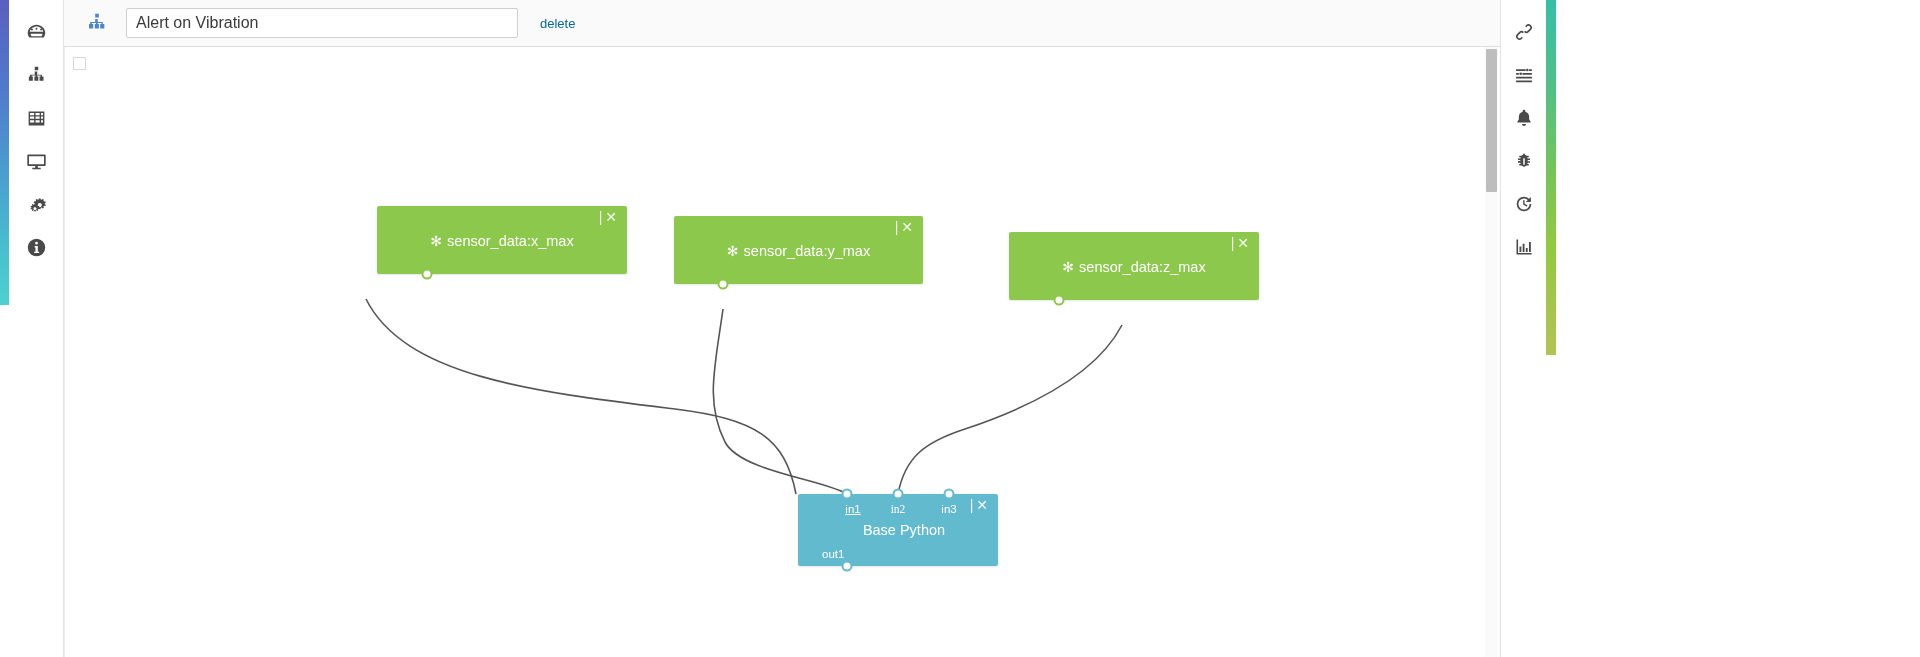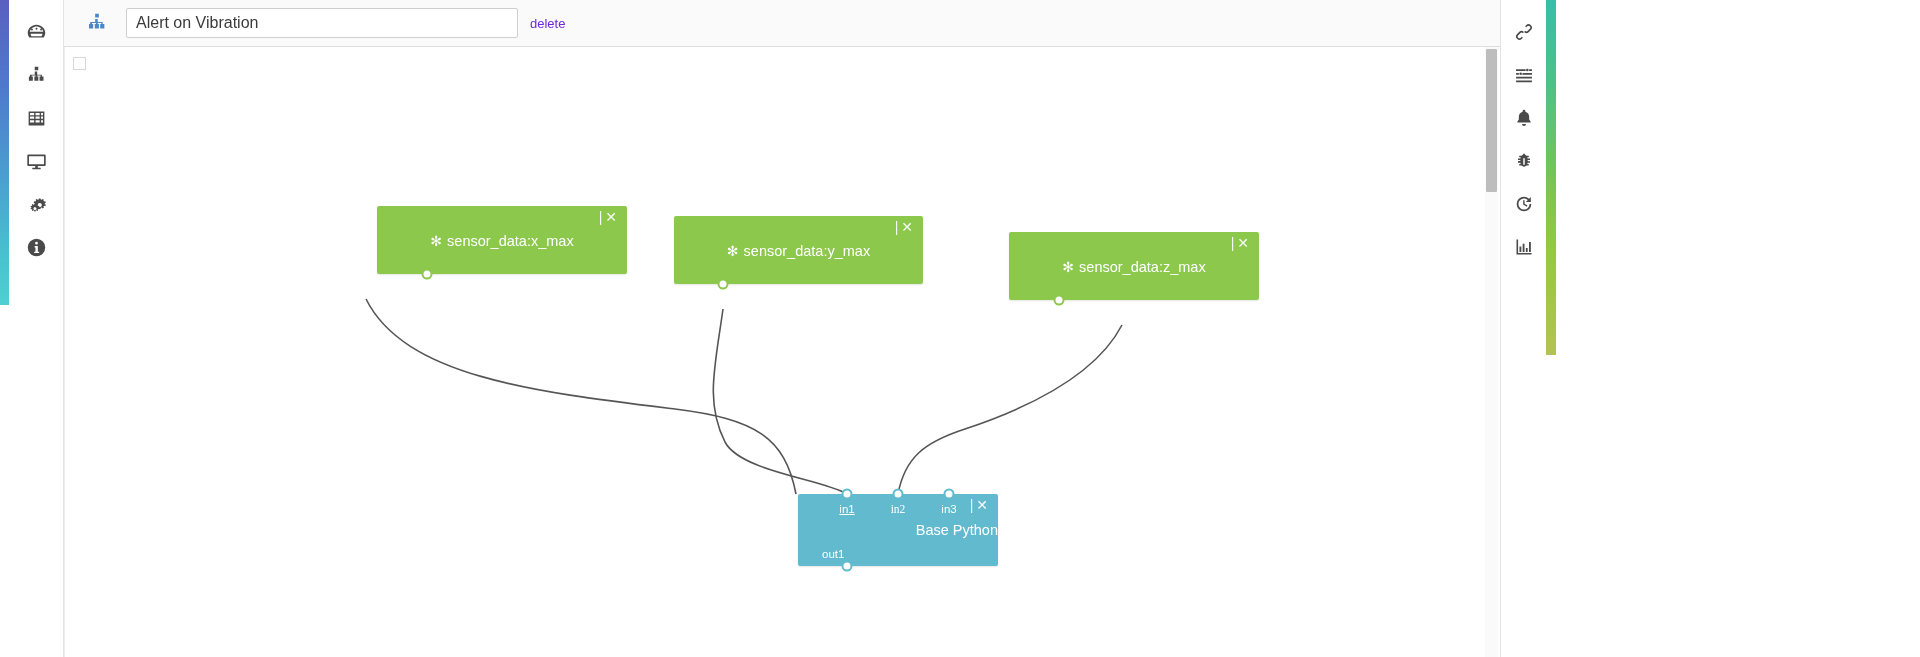--- a/index.html
+++ b/index.html
@@ -54,21 +54,21 @@
     align-items: center; justify-content: center; color: #4a86c8;
   }
   #flow-type-icon svg { width: 22px; height: 22px; fill: currentColor; }
   #flow-name-input {
     width: 392px; height: 30px; margin-left: 8px;
     border: 1px solid #cfcfcf; background: #ffffff;
     font-family: "Liberation Sans", sans-serif;
     font-size: 16px; color: #3a3a3a; padding: 0 9px; border-radius: 2px;
   }
   #delete-link {
-    margin-left: 12px; font-size: 13px; color: #6d28d9;
+    margin-left: 22px; font-size: 13px; color: #0369a1;
     text-decoration: none; cursor: pointer;
   }
 
   
   #canvas-wrap {
     position: absolute; left: 64px; top: 47px; right: 56px; bottom: 0;
     background: #ffffff; border-left: 1px solid #ededed; overflow: hidden;
   }
   #canvas-inner { position: absolute; inset: 0; }
   #corner-marker {
@@ -91,21 +91,21 @@
     cursor: pointer; letter-spacing: 3px;
   }
   .node-title-src {
     position: absolute; left: 0; right: 0; top: 27px;
     text-align: center; font-size: 14.5px; color: #ffffff;
   }
   .src-glyph { font-size: 14px; margin-right: 5px; }
 
   .node-title-proc {
     position: absolute; left: 12px; right: 0; top: 28px;
-    text-align: right; font-size: 14.5px; color: #ffffff;
+    text-align: center; font-size: 14.5px; color: #ffffff;
   }
   .port-label-in {
     position: absolute; top: 9px; font-size: 11.5px;
     color: #ffffff; transform: translateX(-50%);
   }
   .port-label-out {
     position: absolute; left: 24px; bottom: 6px;
     font-size: 11.5px; color: #ffffff;
   }
   .port {
@@ -224,21 +224,21 @@
         <span class="node-close">|✕</span>
         <div class="node-title-src">
           <span class="src-glyph">✻</span><span>sensor_data:z_max</span>
         </div>
         <div class="port port-out-src" style="left:50px; top:68px;"></div>
       </div>
 
       <div class="node node-proc" style="left:733px; top:447px; width:200px; height:72px;">
         <span class="node-close">|✕</span>
 
-        <span class="port-label-in" style="left:49px;text-decoration:underline;">in1</span>
+        <span class="port-label-in" style="left:55px;text-decoration:underline;">in1</span>
         <span class="port-label-in" style="left:100px;font-family:Liberation Serif, serif;">in2</span>
         <span class="port-label-in" style="left:151px;">in3</span>
 
         <div class="port port-proc" style="left:49px; top:0px;"></div>
         <div class="port port-proc" style="left:100px; top:0px;"></div>
         <div class="port port-proc" style="left:151px; top:0px;"></div>
 
         <div class="node-title-proc">Base Python</div>
 
         <span class="port-label-out">out1</span>

